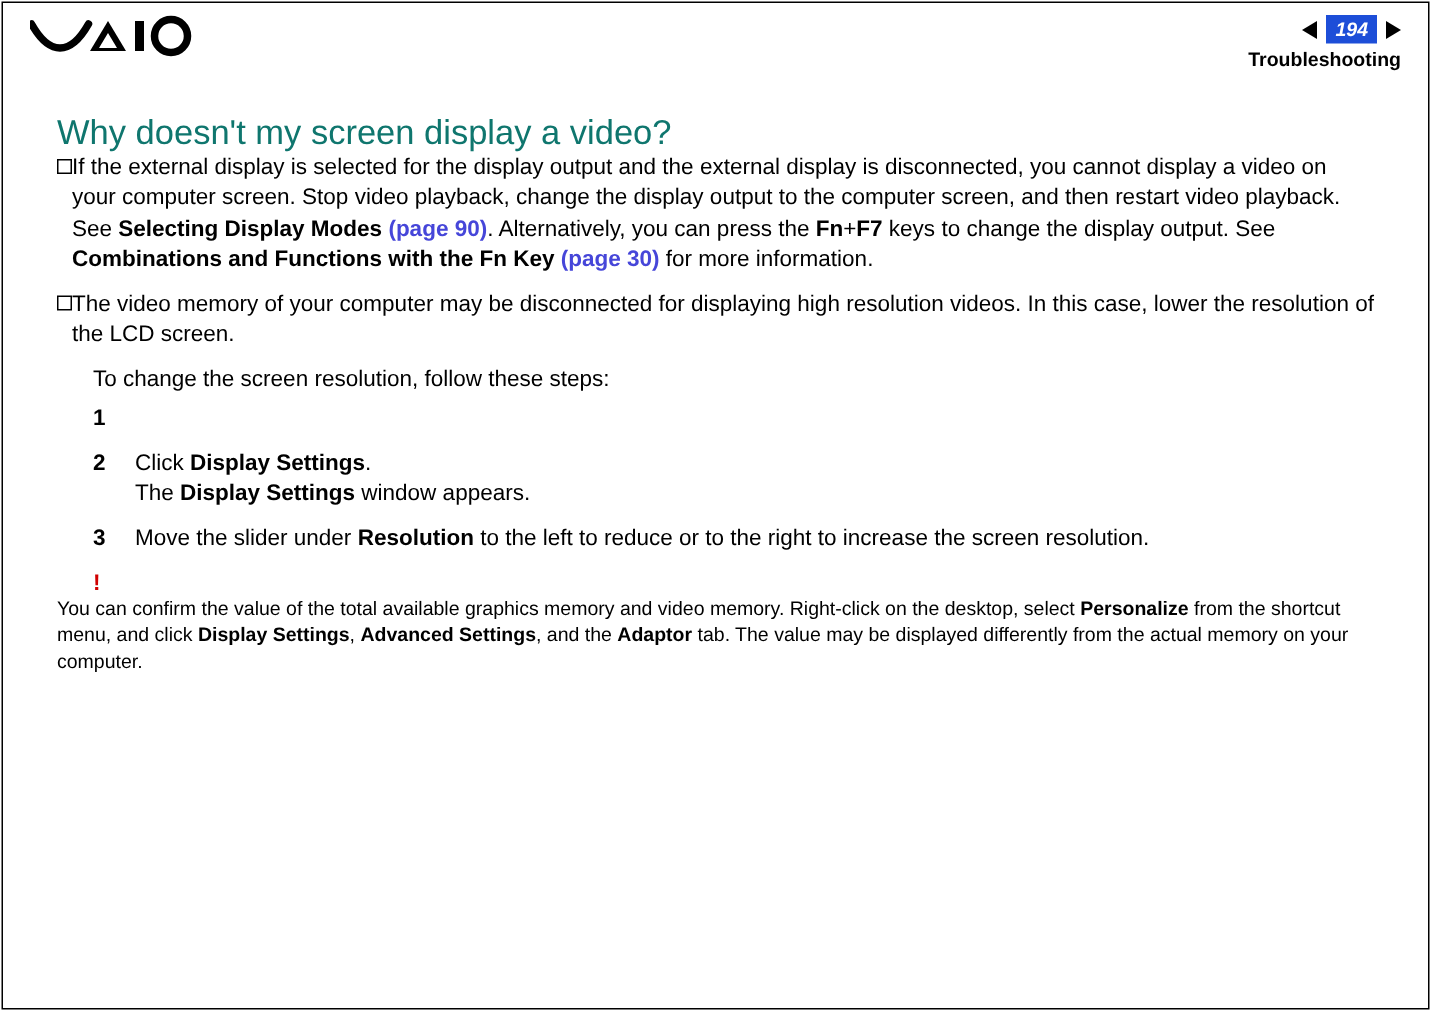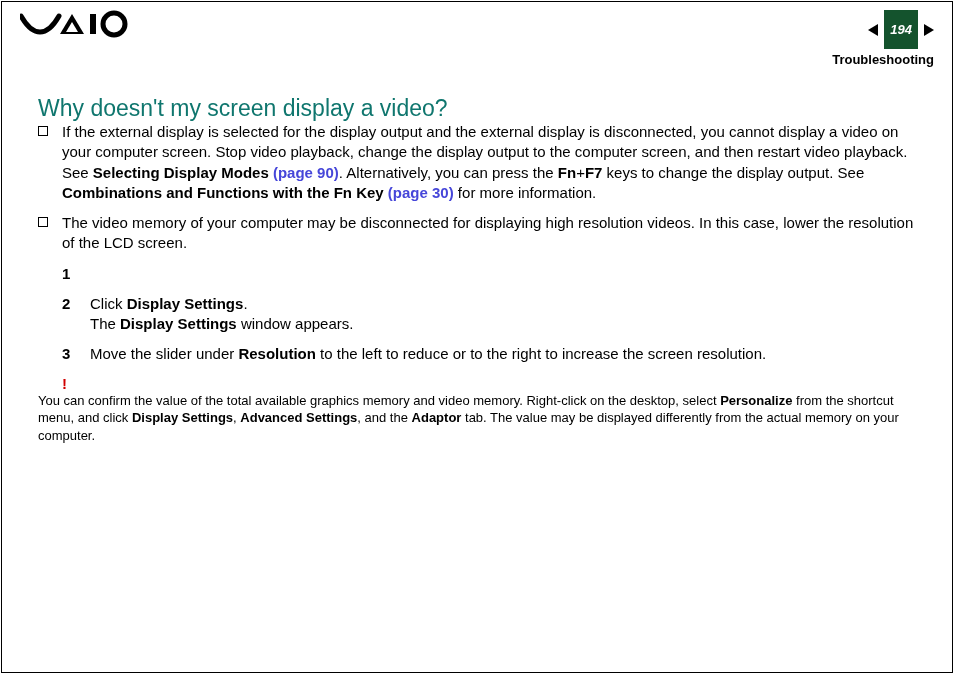--- a/index.html
+++ b/index.html
@@ -2,29 +2,29 @@
 <html><head>
 <meta charset="utf-8">
 <style>
   *{margin:0;padding:0;box-sizing:border-box;}
   body{font-family:Arial,Helvetica,sans-serif;background:#fff;width:954px;height:674px;position:relative;}
   .page{border:1px solid #000;width:952px;height:672px;margin:1px;position:relative;}
   .header{display:flex;justify-content:space-between;align-items:flex-start;padding:8px 18px 0 18px;}
   .logo svg{display:block;}
   .head-right{display:flex;flex-direction:column;align-items:flex-end;}
   .page-nav{display:flex;align-items:center;gap:6px;}
-  .page-nav .num{background:#14532d;color:#fff;font-weight:bold;font-style:italic;font-size:13px;padding:12px 6px;}
+  .page-nav .num{background:#1d4ed8;color:#fff;font-weight:bold;font-style:italic;font-size:13px;padding:2px 6px;}
   .arrow{width:0;height:0;border-top:6px solid transparent;border-bottom:6px solid transparent;}
   .arrow.left{border-right:10px solid #000;}
   .arrow.right{border-left:10px solid #000;}
   .section{font-weight:bold;font-size:13px;margin-top:3px;}
   .content{padding:28px 36px 0 36px;}
   .title{color:#0f766e;font-size:23px;font-weight:normal;margin-bottom:0;}
   .list{list-style:none;}
-  .list>li{display:flex;gap:14px;font-size:15px;line-height:1.35;margin-bottom:10px;}
+  .list>li{display:flex;font-size:15px;line-height:1.35;margin-bottom:10px;}
   .sq{flex:0 0 10px;height:10px;border:1.5px solid #000;margin-top:4px;}
   .txt{flex:1;}
   .link{color:#4646d9;font-weight:bold;}
   .intro{font-size:15px;margin:6px 0 8px 24px;}
   .steps{list-style:none;margin-left:24px;}
   .steps li{display:flex;gap:16px;font-size:15px;line-height:1.35;margin-bottom:10px;}
   .steps .n{font-weight:bold;flex:0 0 12px;}
   .bang{color:#d00000;font-weight:bold;font-size:15px;margin-left:24px;}
   .note{font-size:13px;line-height:1.35;margin-right:10px;}
   b{font-weight:bold;}
@@ -62,20 +62,21 @@
         <span class="txt">
           <span>If the external display is selected for the display output and the external display is disconnected, you cannot display a video on your computer screen. Stop video playback, change the display output to the computer screen, and then restart video playback. See </span><b>Selecting Display Modes </b><span class="link">(page 90)</span><span>. Alternatively, you can press the </span><b>Fn</b><span>+</span><b>F7</b><span> keys to change the display output. See </span><b>Combinations and Functions with the Fn Key </b><span class="link">(page 30)</span><span> for more information.</span>
         </span>
       </li>
       <li>
         <span class="sq"></span>
         <span class="txt">The video memory of your computer may be disconnected for displaying high resolution videos. In this case, lower the resolution of the LCD screen.</span>
       </li>
     </ul>
 
+    <p class="intro">To change the screen resolution, follow these steps:</p>
 
     <ol class="steps">
       <li>
         <span class="n">1</span>
       </li>
       <li>
         <span class="n">2</span>
         <span><span>Click </span><b>Display Settings</b><span>.</span><br><span>The </span><b>Display Settings</b><span> window appears.</span></span>
       </li>
       <li>

